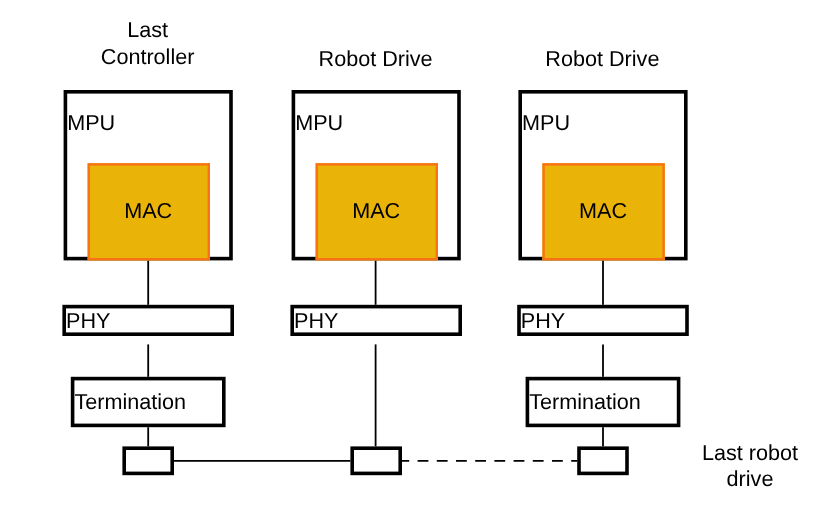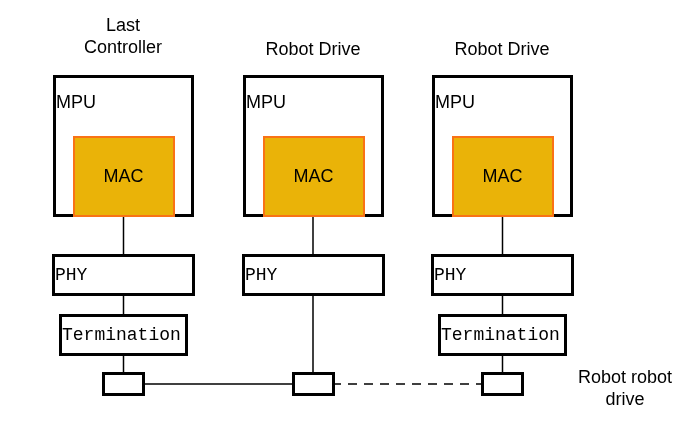--- a/index.html
+++ b/index.html
@@ -50,29 +50,27 @@
     bottom: -3px;
     width: 102px;
     height: 81px;
     display: flex;
     align-items: center;
     justify-content: center;
     font-size: 18px;
   }
   .phy {
     width: 143px;
-    height: 42px;
+    height: 26px;
     top: 254px;
-    font-family: Liberation Mono, monospace;
   }
   .term {
     width: 129px;
     height: 42px;
     top: 314px;
-    font-family: Liberation Mono, monospace;
   }
   .conn {
     width: 43px;
     height: 24px;
     top: 372px;
   }
   .title {
     position: absolute;
     width: 160px;
     text-align: center;
@@ -158,16 +156,16 @@
   <div class="box phy" style="left:431px;">
     <span>PHY</span>
   </div>
 
   <div class="box term" style="left:438px;">
     <span>Termination</span>
   </div>
 
   <div class="box conn" style="left:481px;"></div>
 
-  <div class="note" style="left:560px; top:366px;">Robot robot
+  <div class="note" style="left:560px; top:366px;">Last robot
 drive</div>
 
 </div>
 
 </body></html>

